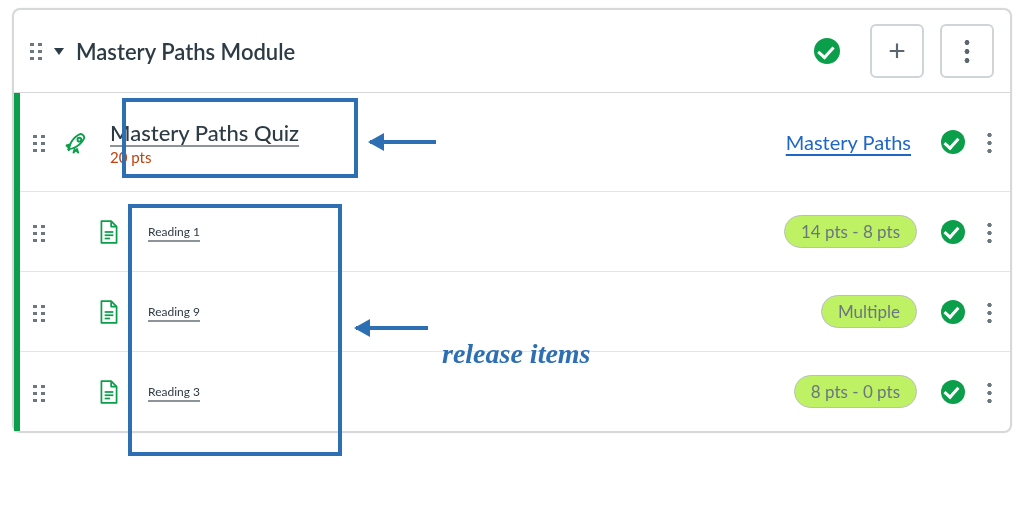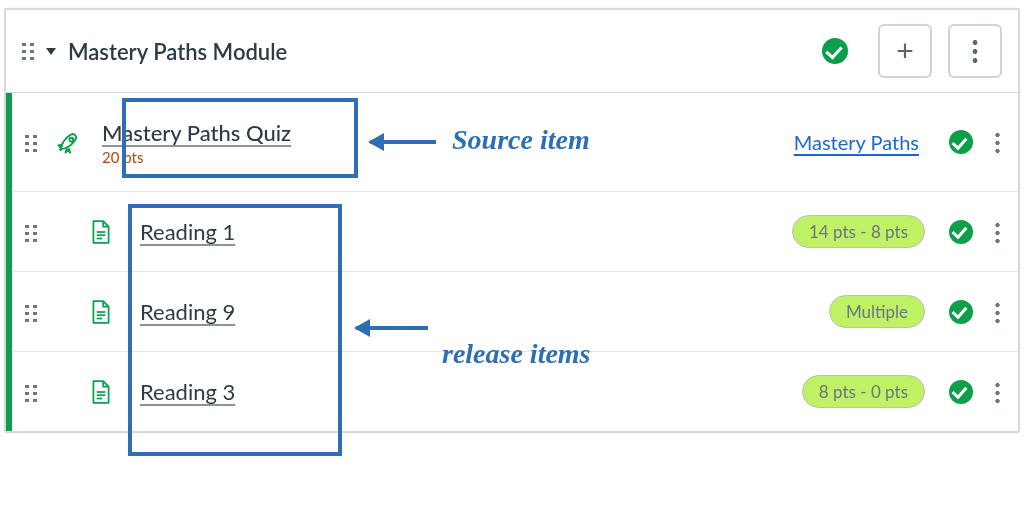--- a/index.html
+++ b/index.html
@@ -10,22 +10,22 @@
     color: #2d3b45;
   }
   .stage {
     width: 1024px;
     height: 509px;
     position: relative;
     padding: 8px 0 0 0;
   }
   .module-card {
     border: 2px solid #d6d8da;
-    border-radius: 2px;
-    margin: 0 4px;
+    border-radius: 8px;
+    margin: 0 12px;
     background: #fff;
     box-shadow: 0 0 0 1px rgba(0,0,0,0.02);
     overflow: visible;
   }
   .module-header {
     display: flex;
     align-items: center;
     padding: 14px 16px 14px 14px;
     gap: 10px;
   }
@@ -135,21 +135,21 @@
 
   .title-col {
     display: flex; flex-direction: column; gap: 2px; justify-content: center;
   }
   .item-title {
     color: #2d3b45;
     text-decoration: underline;
     text-decoration-color: rgba(45,59,69,0.55);
     text-underline-offset: 4px;
     text-decoration-thickness: 2px;
-    font-size: 22px;
+    font-size: 12px;
   }
   .item-title.big { font-size: 22px; font-weight: 500; }
   .item-sub {
     font-size: 15px;
     color: #c2410c;
   }
   .row-spacer { flex: 1 1 auto; }
 
   .mp-link {
     color: #1f67c7;
@@ -323,23 +323,20 @@
           </div>
         </div>
       </div>
 
     </div>
   </div>
 
   <div class="annot-box" style="left:122px; top:98px; width:236px; height:80px;"></div>
 
   <div class="annot-arrow" style="left:370px; top:140px; width:66px;"></div>
-  <div class="annot-label" style="left:452px; top:124px; font-size:28px;">
-    <span>Source item</span>
-  </div>
 
   <div class="annot-box" style="left:128px; top:204px; width:214px; height:252px;"></div>
 
   <div class="annot-arrow" style="left:356px; top:326px; width:72px;"></div>
   <div class="annot-label" style="left:442px; top:306px; font-size:28px; text-align:left;">
     <br>
     <span>release items</span>
   </div>
 
 </div>

